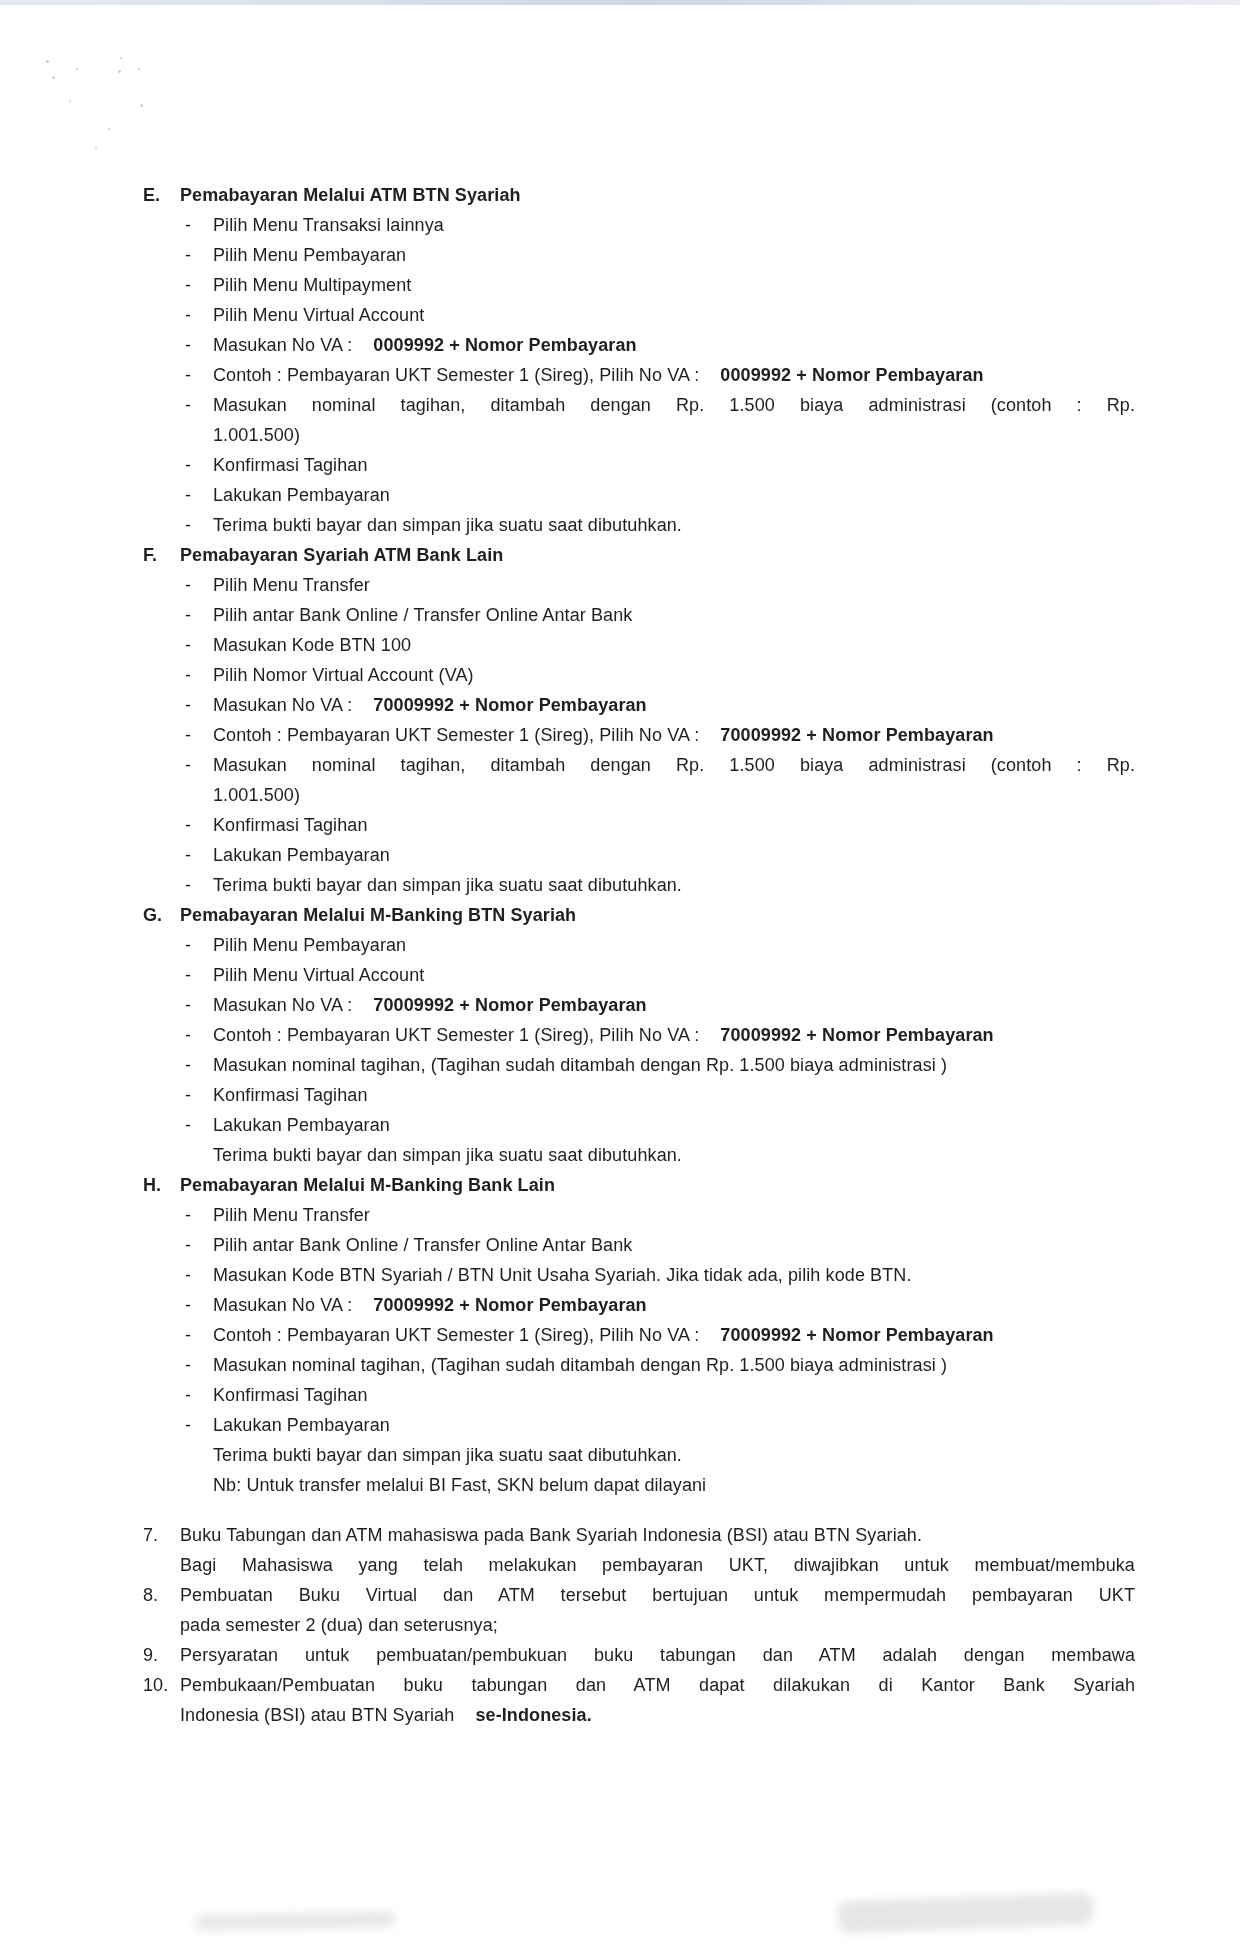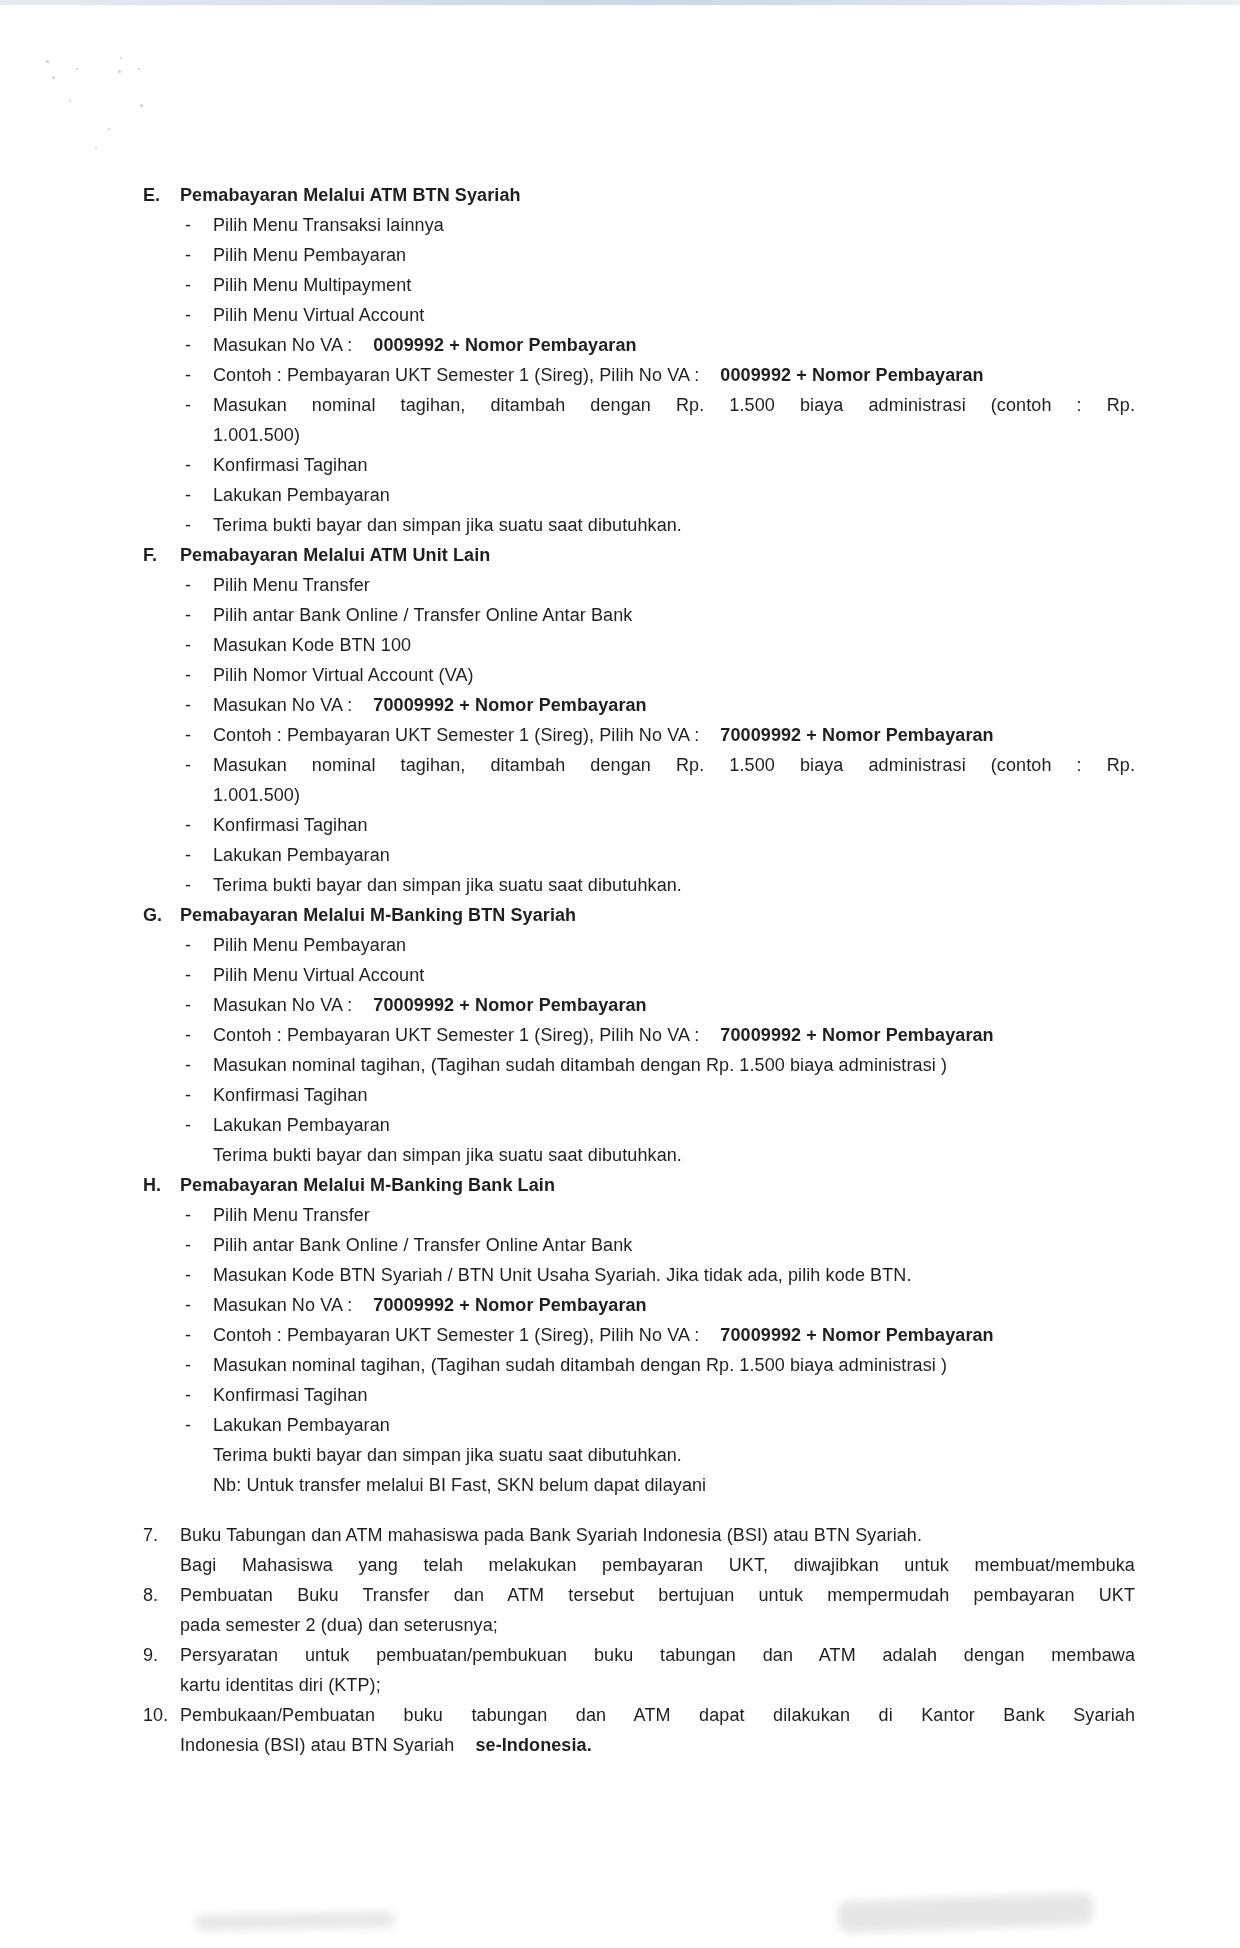--- a/index.html
+++ b/index.html
@@ -137,21 +137,21 @@
         <div class="item-row">
           <span class="dash">-</span>
           <div class="item-text">
             <span class="line"><span>Terima bukti bayar dan simpan jika suatu saat dibutuhkan.</span></span>
           </div>
         </div>
       </div>
       <div class="section">
         <div class="heading-row">
           <span class="letter">F.</span>
-          <span class="heading-title">Pemabayaran Melalui ATM Unit Lain</span>
+          <span class="heading-title">Pemabayaran Syariah ATM Bank Lain</span>
         </div>
         <div class="item-row">
           <span class="dash">-</span>
           <div class="item-text">
             <span class="line"><span>Pilih Menu Transfer</span></span>
           </div>
         </div>
         <div class="item-row">
           <span class="dash">-</span>
           <div class="item-text">
@@ -333,29 +333,28 @@
       <div class="num-row">
         <span class="num">7.</span>
         <div class="num-text">
           <span class="line"><span>Buku Tabungan dan ATM mahasiswa pada Bank Syariah Indonesia (BSI) atau BTN Syariah.</span></span>
           <span class="line fill"><span>Bagi Mahasiswa yang telah melakukan pembayaran UKT, diwajibkan untuk membuat/membuka</span></span>
         </div>
       </div>
       <div class="num-row">
         <span class="num">8.</span>
         <div class="num-text">
-          <span class="line fill"><span>Pembuatan Buku Transfer dan ATM tersebut bertujuan untuk mempermudah pembayaran UKT</span></span>
+          <span class="line fill"><span>Pembuatan Buku Virtual dan ATM tersebut bertujuan untuk mempermudah pembayaran UKT</span></span>
           <span class="line"><span>pada semester 2 (dua) dan seterusnya;</span></span>
         </div>
       </div>
       <div class="num-row">
         <span class="num">9.</span>
         <div class="num-text">
           <span class="line fill"><span>Persyaratan untuk pembuatan/pembukuan buku tabungan dan ATM adalah dengan membawa</span></span>
-          <span class="line"><span>kartu identitas diri (KTP);</span></span>
         </div>
       </div>
       <div class="num-row">
         <span class="num">10.</span>
         <div class="num-text">
           <span class="line fill"><span>Pembukaan/Pembuatan buku tabungan dan ATM dapat dilakukan di Kantor Bank Syariah</span></span>
           <span class="line"><span>Indonesia (BSI) atau BTN Syariah </span><span class="b">se-Indonesia.</span></span>
         </div>
       </div>
     </div>

